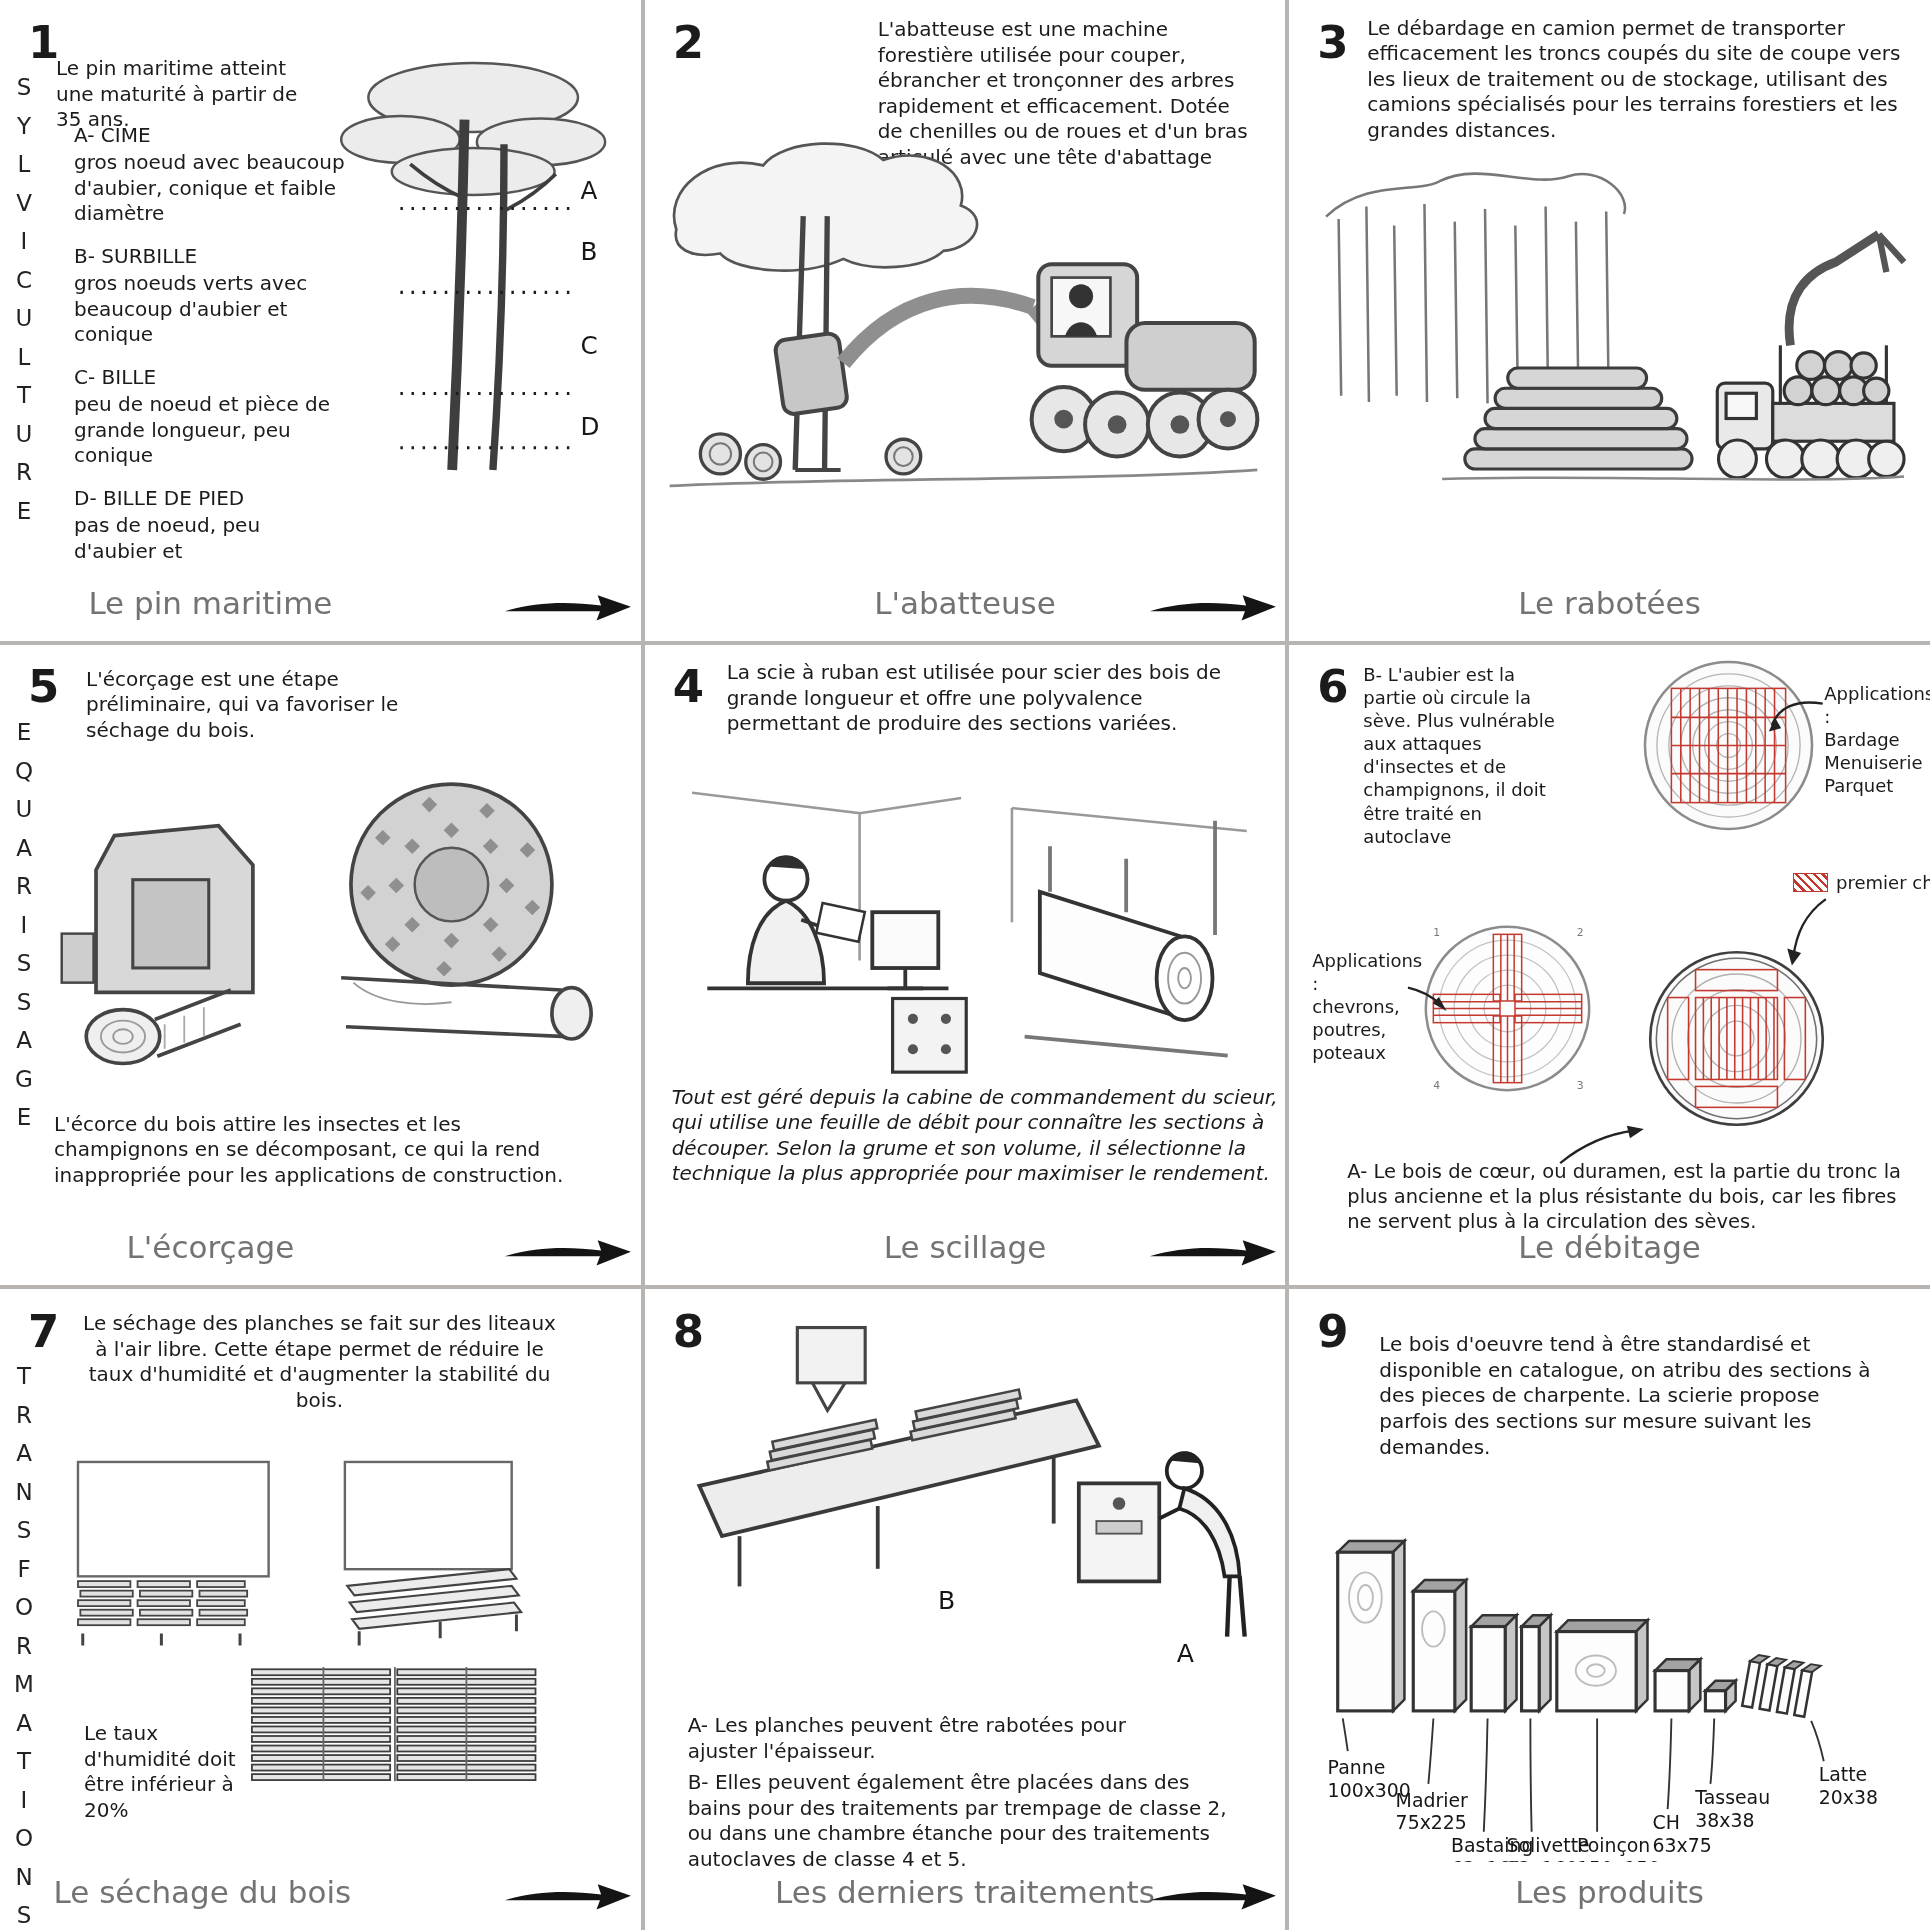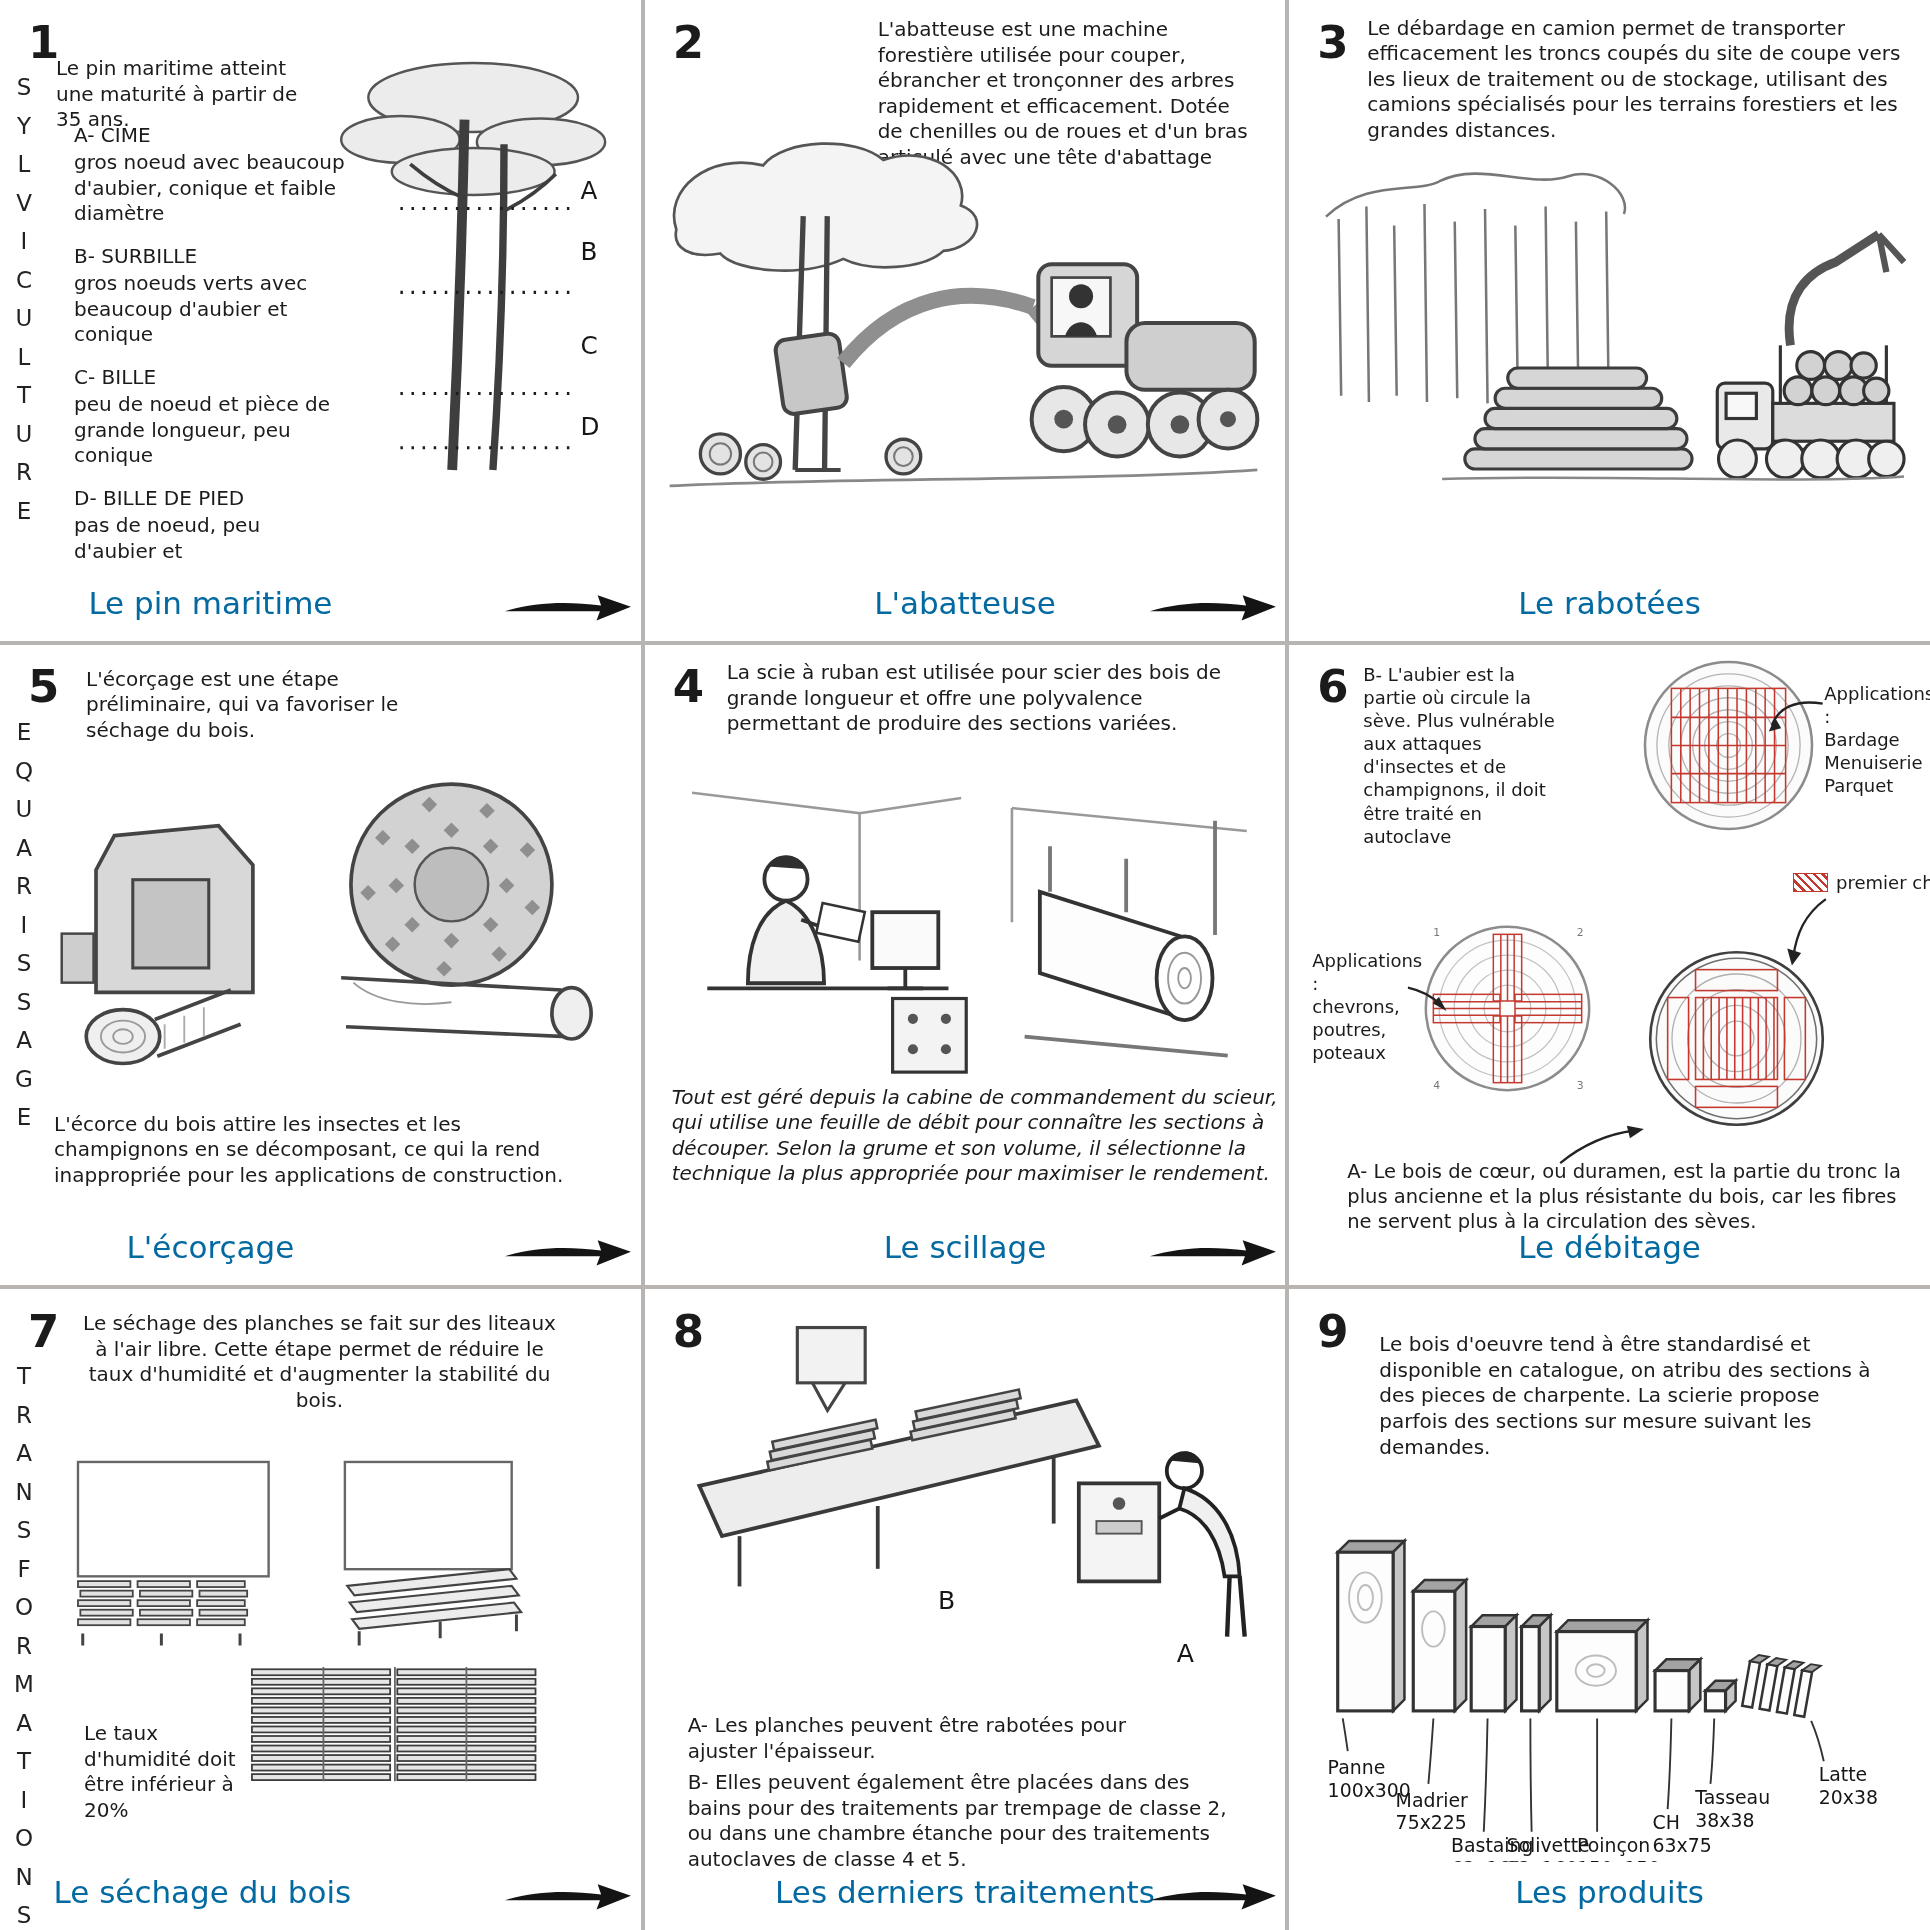--- a/index.html
+++ b/index.html
@@ -9,21 +9,21 @@
          grid-template-columns:repeat(3,1fr);grid-template-rows:repeat(3,1fr);
          gap:3.9px;background:#b8b4b1;}
   .panel{background:#fff;position:relative;overflow:hidden;}
   .num{position:absolute;top:15.6px;left:28px;font-size:45px;font-weight:700;}
   .vlabel{position:absolute;left:11px;top:74px;writing-mode:vertical-rl;
           text-orientation:upright;letter-spacing:12.5px;font-size:23px;color:#222;}
   .txt{position:absolute;font-size:20px;line-height:1.28;}
   .small{font-size:18px;}
   .preline{white-space:pre-line;}
   .caption{position:absolute;bottom:20px;left:0;width:100%;text-align:center;
-           font-size:31px;color:#0369a1;}
+           font-size:31px;color:#737373;}
   .caption.narrow{width:56%;}
   .item{margin-bottom:17px;}
   .item .lbl{margin-bottom:1.6px;}
   .flow-arrow{position:absolute;bottom:15.6px;right:1.6px;width:140px;height:39px;}
   .mini-arrow{position:absolute;}
   .swatch-row{position:absolute;display:flex;align-items:center;gap:7.8px;font-size:18px;white-space:nowrap;}
   .swatch{width:33px;height:17px;border:1.6px solid #c3392f;
           background:repeating-linear-gradient(45deg,#c3392f 0 2.3px,#ffffff 2.3px 6.2px);}
   svg{display:block;}
   .illus{position:absolute;}

